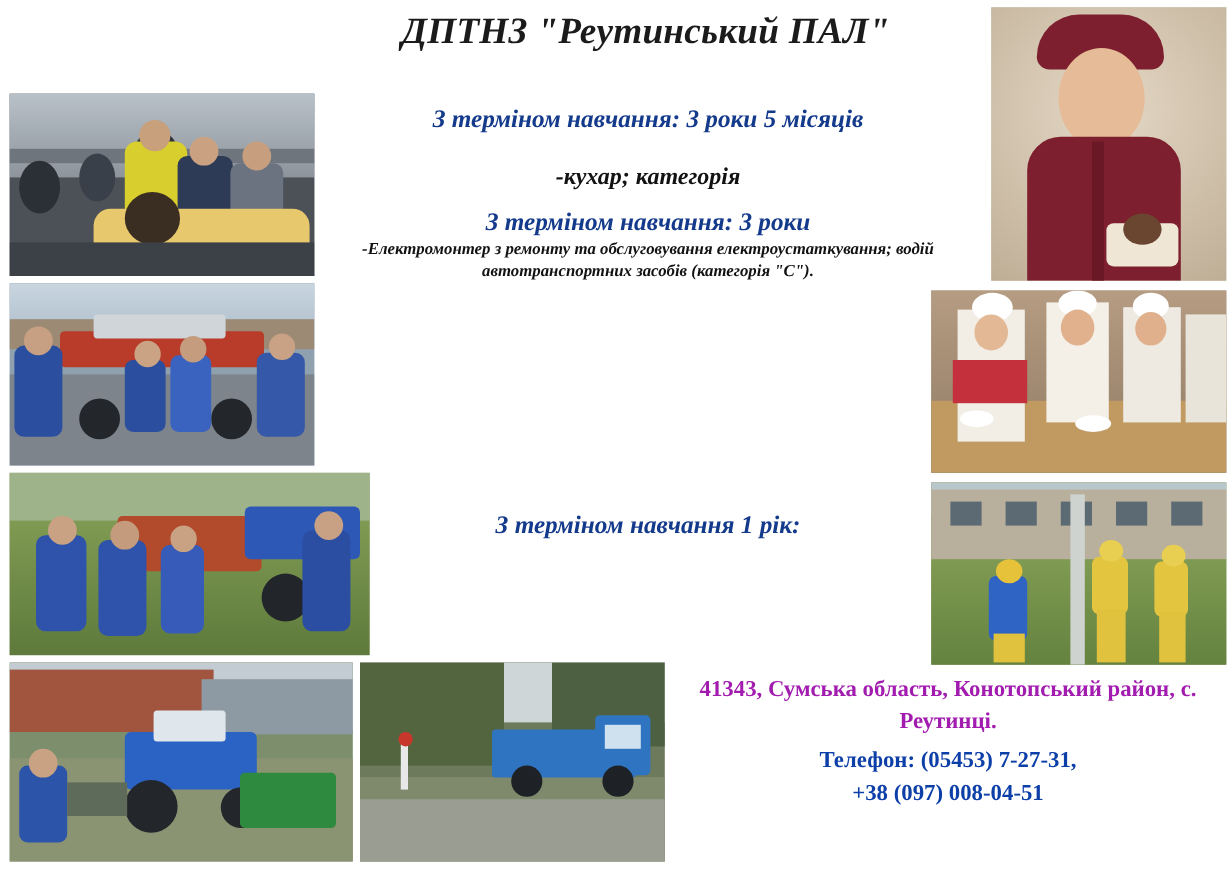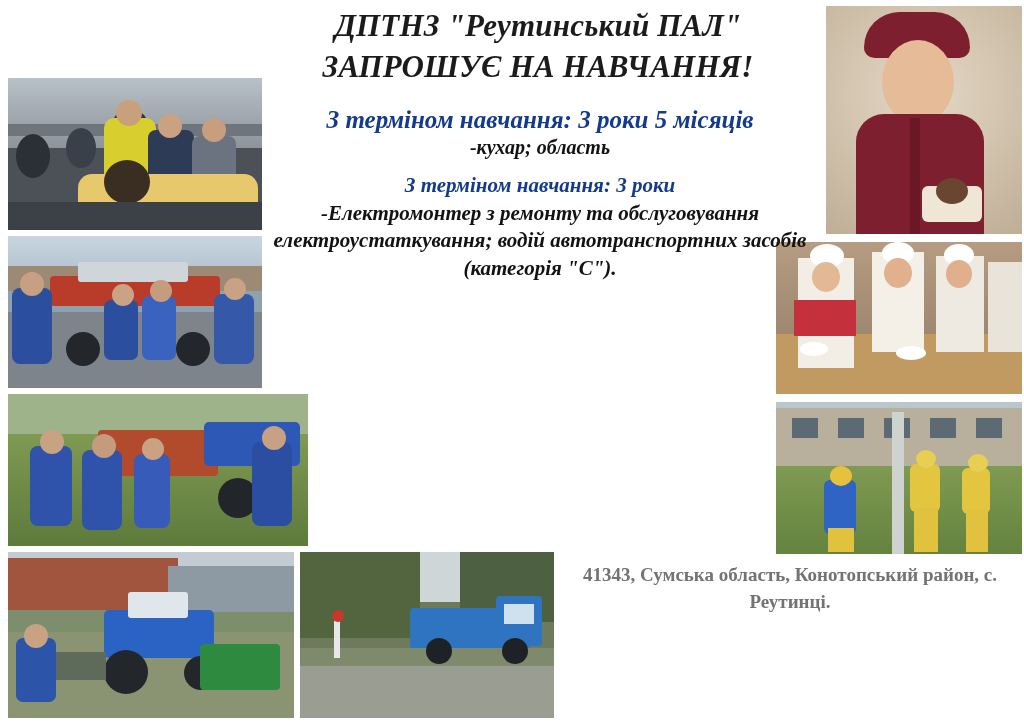--- a/index.html
+++ b/index.html
@@ -48,21 +48,21 @@
     line-height: 1.3;
   }
   .hdr { color: #143a8c; }
   .bdy { color: #121212; }
 
   .contact-addr {
     position: absolute;
     left: 560px; top: 562px;
     width: 460px;
     text-align: center;
-    color: #737373;
+    color: #a21caf;
     font-weight: bold;
     font-size: 19px;
     line-height: 1.4;
   }
   .contact-phone {
     position: absolute;
     left: 560px; top: 620px;
     width: 460px;
     text-align: center;
     color: #0d3fa8;
@@ -213,28 +213,32 @@
     <div class="rect" style="left:134px;top:62px;width:30px;height:48px;background:#e3c53f;border-radius:6px;"></div>
     <div class="blob" style="left:140px;top:48px;width:20px;height:18px;background:#e8cf52;"></div>
     <div class="rect" style="left:138px;top:106px;width:24px;height:44px;background:#e0c23e;"></div>
     <div class="rect" style="left:186px;top:66px;width:28px;height:46px;background:#e3c53f;border-radius:6px;"></div>
     <div class="blob" style="left:192px;top:52px;width:20px;height:18px;background:#e8cf52;"></div>
     <div class="rect" style="left:190px;top:108px;width:22px;height:42px;background:#e0c23e;"></div>
   </div>
 
   <div class="title">
     <div>ДПТНЗ "Реутинський ПАЛ"</div>
-    <div>ЗАПРОШУЄ НА НАВЧАННЯ!</div>
-  </div>
-
-  <div class="blk hdr" style="left:262px; top:104px; width:556px; font-size:25px;">З терміном навчання: 3 роки 5 місяців</div>
-  <div class="blk bdy" style="left:262px; top:134px; width:556px; font-size:20px;">-кухар; область</div>
+  </div>
+
+  <div class="blk hdr" style="left:262px; top:86px; width:556px; font-size:21px;">З терміном навчання: 3 роки 5 місяців</div>
+  <div class="blk bdy" style="left:262px; top:134px; width:556px; font-size:20px;">-кухар; категорія</div>
 
   <div class="blk hdr" style="left:262px; top:172px; width:556px; font-size:21px;text-align:center;">З терміном навчання: 3 роки</div>
-  <div class="blk bdy" style="left:262px; top:200px; width:556px; font-size:21px;">-Електромонтер з ремонту та обслуговування електроустаткування; водій автотранспортних засобів (категорія "С").</div>
-
-
+  <div class="blk bdy" style="left:262px; top:200px; width:556px; font-size:14px;">-Електромонтер з ремонту та обслуговування електроустаткування; водій автотранспортних засобів (категорія "С").</div>
+
+
+  <div class="blk hdr" style="left:262px; top:424px; width:556px; font-size:21px;">З терміном навчання 1 рік:</div>
 
   <div class="contact-addr">41343, Сумська область, Конотопський район, с. Реутинці.</div>
+  <div class="contact-phone">
+    <div>Телефон: (05453) 7-27-31,</div>
+    <div>+38 (097) 008-04-51</div>
+  </div>
   <div class="contact-mail">
   </div>
 
 </div>
 
 </body></html>

